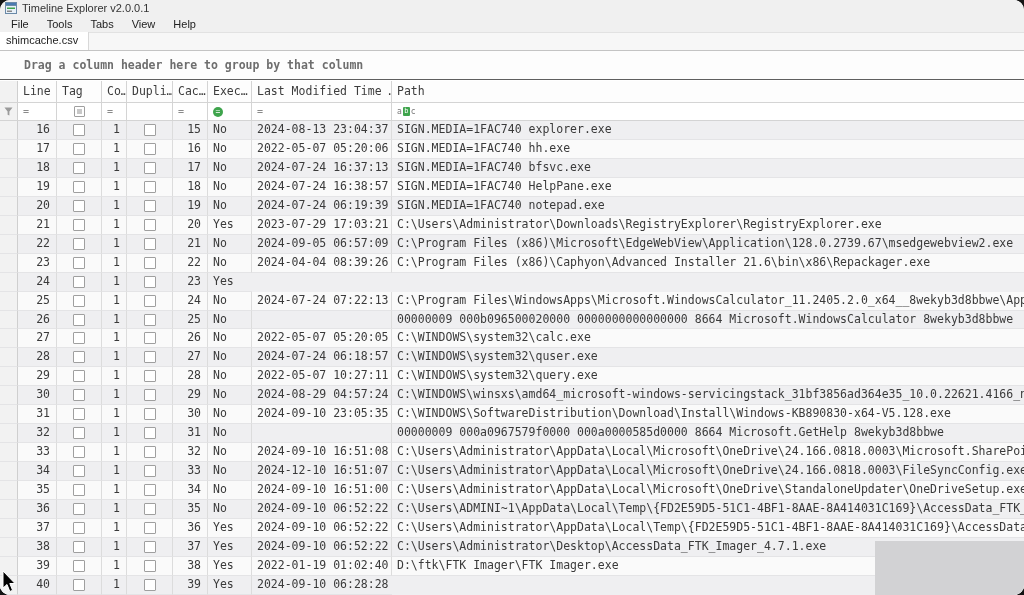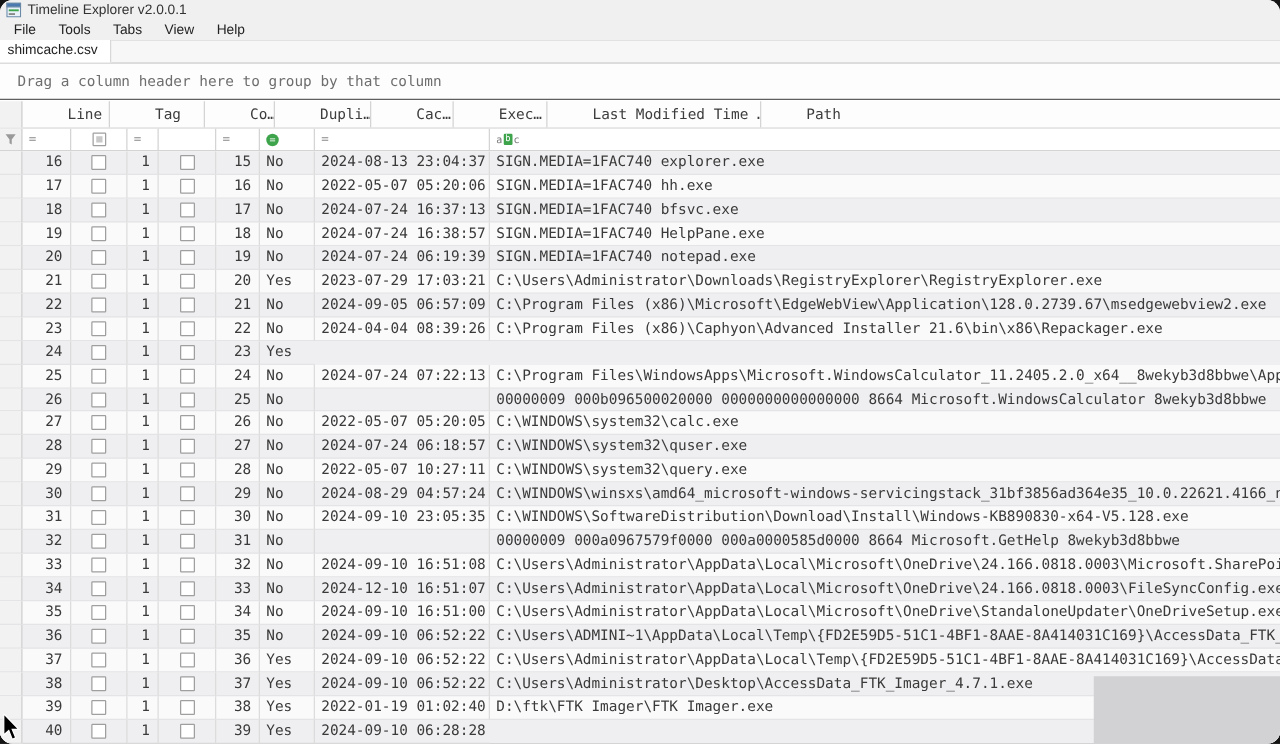--- a/index.html
+++ b/index.html
@@ -25,27 +25,27 @@
 
   
   .menubar{height:17px;background:var(--chrome-bg);display:flex;align-items:center;padding-left:2px;border-bottom:1px solid #e2e2e2;text-align:center;}
   .menu-item{font-size:11px;color:#222;padding:0 9px;line-height:16px;cursor:default;}
 
   
   .tabstrip{height:18px;background:#f7f7f7;border-bottom:1px solid #c4c4c4;display:flex;align-items:flex-end;}
   .tab{height:18px;line-height:17px;background:#fff;border-right:1px solid #d8d8d8;padding:0 10px 0 6px;font-size:11px;color:#222;}
 
   
-  .grouppanel{height:29px;background:#fdfdfd;display:flex;align-items:center;padding-left:14px;border-bottom:1px solid #5f5f5f;}
+  .grouppanel{height:29px;background:#fdfdfd;display:flex;align-items:center;padding-left:24px;border-bottom:1px solid #5f5f5f;font-weight:bold;}
   .grouppanel span{font-family:"DejaVu Sans Mono",monospace;font-size:11.5px;color:var(--muted);}
 
   
   .grid{position:absolute;top:81px;left:0;right:0;bottom:0;background:#fff;}
   .grid-row{display:grid;grid-template-columns:18px 39px 45px 25px 46px 35px 44px 140px minmax(0,1fr);}
-  .hdr{height:22px;background:#fdfdfd;border-bottom:1px solid var(--header-line);gap:31px;}
+  .hdr{height:22px;background:#fdfdfd;border-bottom:1px solid var(--header-line);}
   .hdr .cell{font-family:"DejaVu Sans Mono",monospace;font-size:11.5px;color:#3c3c3c;line-height:21px;padding-left:5px;border-right:1px solid var(--header-line);white-space:pre;overflow:hidden;}
   .hdr .cell:last-child{border-right:none;}
   .filterrow{height:18px;background:#fff;border-bottom:1px solid var(--header-line);}
   .filterrow .cell{border-right:1px solid var(--header-line);display:flex;align-items:center;padding-left:5px;font-family:"DejaVu Sans Mono",monospace;font-size:10px;color:#8a8a8a;}
   .filterrow .cell:last-child{border-right:none;}
 
   .indicator{background:#f2f2f2;border-right:1px solid #cfcfcf !important;}
 
   .rows{overflow:hidden;}
   .data-row{height:var(--row-h);background:var(--row);}

